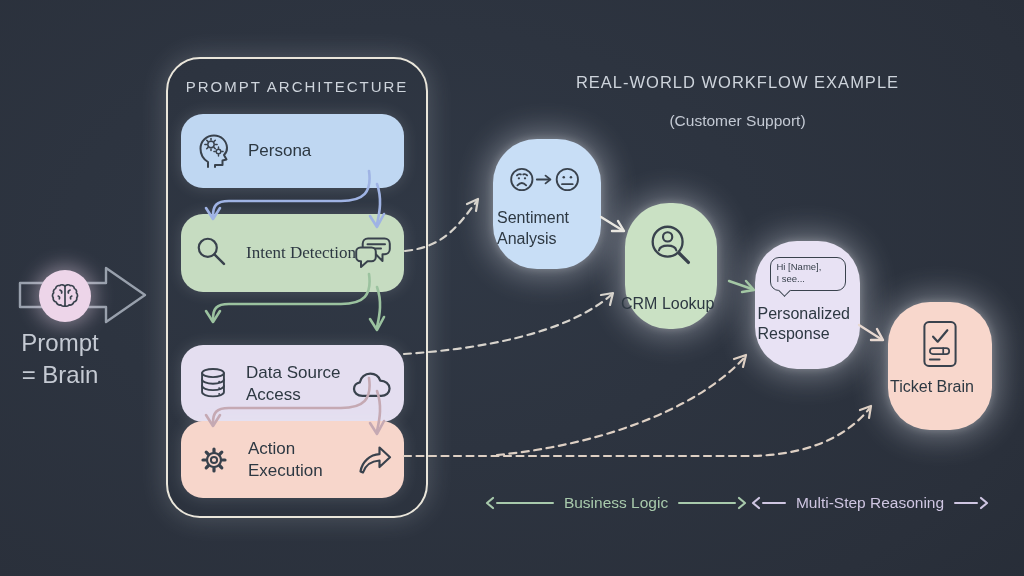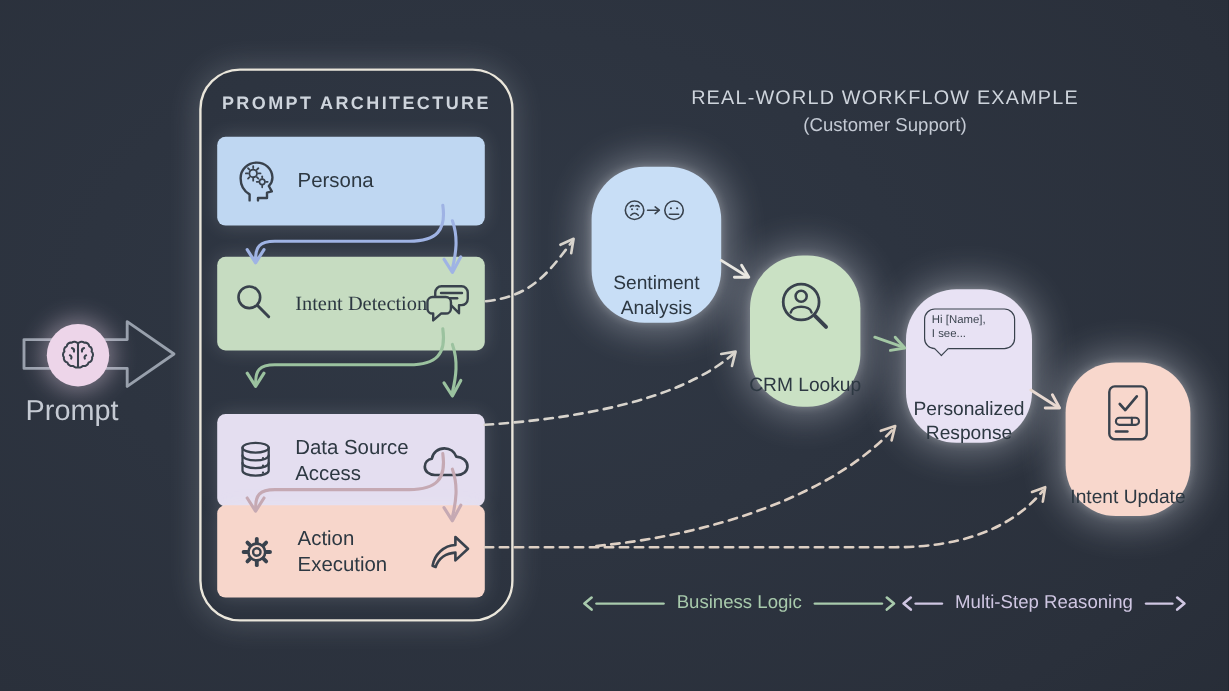--- a/index.html
+++ b/index.html
@@ -29,50 +29,50 @@
   }
   .annot-text{position:absolute;left:6px;top:327px;width:108px;text-align:center;z-index:4;
     color:var(--anno);font-size:24px;line-height:1.35;}
   
   .panel{
     position:absolute;left:166px;top:57px;width:262px;height:461px;z-index:2;
     border:2px solid var(--panel-border);border-radius:34px;box-sizing:border-box;
     box-shadow:0 0 26px 2px rgba(238,242,250,.18);
   }
   .panel h2{
-    margin:19px 0 0;text-align:center;font-size:15px;font-weight:700;
+    margin:19px 0 0;text-align:center;font-size:15px;font-weight:400;
     letter-spacing:2px;color:var(--title);
   }
   .pbox{
-    position:absolute;left:13px;width:223px;border-radius:7px;display:flex;align-items:center;
+    position:absolute;left:13px;width:223px;border-radius:22px;display:flex;align-items:center;
     padding-left:13px;box-sizing:border-box;gap:14px;
     box-shadow:0 0 16px rgba(244,248,255,.16);
   }
   .b1{top:55px;height:74px;background:var(--blue);}
   .b2{top:155px;height:78px;background:var(--green);font-family:Liberation Serif, serif;}
   .b3{top:258px;height:77px;background:var(--lav);margin-top:28px;}
   .b4{top:362px;height:77px;background:var(--salmon);}
   .plabel{font-size:17px;color:var(--boxtext);width:112px;line-height:1.25;}
   .ric{position:absolute;right:9px;top:50%;transform:translateY(-50%);}
   
   .ic{stroke:var(--icon);fill:none;stroke-width:2.2;stroke-linecap:round;stroke-linejoin:round;}
   .fl{fill:var(--icon);stroke:none;}
   .fill-green{fill:var(--green);}
   
   .wf-title{position:absolute;left:545px;top:73px;width:385px;text-align:center;z-index:2;}
   .wf-title .t1{font-size:16.5px;letter-spacing:1px;color:var(--title);text-align:center;}
-  .wf-title .t2{font-size:15.5px;margin-top:4px;color:var(--subtitle);}
+  .wf-title .t2{font-size:15.5px;margin-top:20px;color:var(--subtitle);}
   .bubble{
     position:absolute;z-index:2;display:flex;flex-direction:column;align-items:center;
     box-shadow:0 0 30px 8px rgba(243,246,255,.33),0 0 8px rgba(255,255,255,.25);
     box-sizing:border-box;
   }
-  .blabel{font-size:16px;color:var(--boxtext);width:100px;text-align:center;line-height:1.3;margin-top:28px;}
+  .blabel{font-size:16px;color:var(--boxtext);width:100px;text-align:left;line-height:1.3;}
   .bb-sent{left:493px;top:139px;width:108px;height:130px;border-radius:44px;background:var(--bblue);padding-top:25px;gap:13px;}
-  .bb-crm{left:625px;top:213px;width:92px;height:126px;border-radius:44px;background:var(--bgreen);padding-top:17px;gap:0;}
+  .bb-crm{left:625px;top:203px;width:92px;height:126px;border-radius:44px;background:var(--bgreen);padding-top:17px;gap:20px;}
   .bb-pr{left:755px;top:241px;width:105px;height:128px;border-radius:42px;background:var(--blav);padding-top:16px;gap:13px;}
   .bb-tk{left:888px;top:302px;width:104px;height:128px;border-radius:42px;background:var(--bsalmon);padding-top:16px;gap:7px;}
   .speech{
     position:relative;width:62px;border:1.7px solid var(--icon);border-radius:9px;
     padding:3px 6px 4px;font-size:9.5px;line-height:1.3;color:var(--icon);
   }
   .speech .tail{
     position:absolute;left:9px;bottom:-5.6px;width:9px;height:9px;background:var(--blav);
     border-left:1.7px solid var(--icon);border-bottom:1.7px solid var(--icon);
     transform:rotate(-45deg);box-sizing:border-box;
@@ -151,20 +151,21 @@
       <path d="M20 8.5 C18.5 6.5 15.5 6.2 13.8 7.8 C11.5 7.2 9.2 8.8 9 11.2 C6.8 12 5.8 14.3 6.7 16.4 C5 17.8 4.8 20.4 6.2 22 C5.6 24.4 7.2 26.7 9.6 27.1 C10.2 29.6 12.8 31.2 15.3 30.5 C16.7 32.3 19 32.4 20 31.5"></path>
       <path d="M20 8.5 C21.5 6.5 24.5 6.2 26.2 7.8 C28.5 7.2 30.8 8.8 31 11.2 C33.2 12 34.2 14.3 33.3 16.4 C35 17.8 35.2 20.4 33.8 22 C34.4 24.4 32.8 26.7 30.4 27.1 C29.8 29.6 27.2 31.2 24.7 30.5 C23.3 32.3 21 32.4 20 31.5"></path>
       <path d="M14 13 C15.5 13.5 16.5 15 16 16.5"></path>
       <path d="M26 13 C24.5 13.5 23.5 15 24 16.5"></path>
       <path d="M12 20 C13.5 20.5 14 22 13.3 23.3"></path>
       <path d="M28 20 C26.5 20.5 26 22 26.7 23.3"></path>
     </svg>
   </div>
   <div class="annot-text">
     <div>Prompt</div>
+    <div>= Brain</div>
   </div>
 
   <section class="panel">
     <h2>PROMPT ARCHITECTURE</h2>
 
     <div class="pbox b1">
       <svg class="ic" width="40" height="40" viewBox="0 0 40 40" style="stroke-width:2">
         <path d="M14 36 V31 C9 28 6.5 23.5 6.5 17.5 C6.5 10 12.5 4.5 20 4.5 C27 4.5 32.5 9.5 33 16.5 C33.2 19.5 32 22 30 24 L32.5 28.5 L28.5 29.5 L28.5 34 H21 L21 36"></path>
         <g style="stroke-width:1.5">
           <circle cx="17" cy="13.5" r="3.2"></circle>
@@ -283,21 +284,21 @@
   </div>
 
   <div class="bubble bb-tk">
     <svg class="ic" width="44" height="52" viewBox="0 0 48 56" style="stroke-width:2.2">
       <rect x="7" y="4" width="34" height="48" rx="5"></rect>
       <path d="M16.5 20 L21.5 25.5 L32 13" style="stroke-width:2.4"></path>
       <rect x="13" y="32.5" width="21" height="6.5" rx="3.2" style="stroke-width:1.9"></rect>
       <line x1="27.5" y1="32.5" x2="27.5" y2="39" style="stroke-width:1.9"></line>
       <line x1="13" y1="45" x2="23.5" y2="45"></line>
     </svg>
-    <span class="blabel">Intent Update</span>
+    <span class="blabel">Ticket Brain</span>
   </div>
 
   <div class="legend lg-b">
     <svg width="12" height="14" viewBox="0 0 12 14">
         <path d="M9 2 L3 7 L9 12" fill="none" stroke="currentColor" stroke-width="2.2" stroke-linecap="round" stroke-linejoin="round"></path>
       </svg>
     <div class="line"></div>
     <span class="txt">Business Logic</span>
     <div class="line"></div>
     <svg width="12" height="14" viewBox="0 0 12 14">

